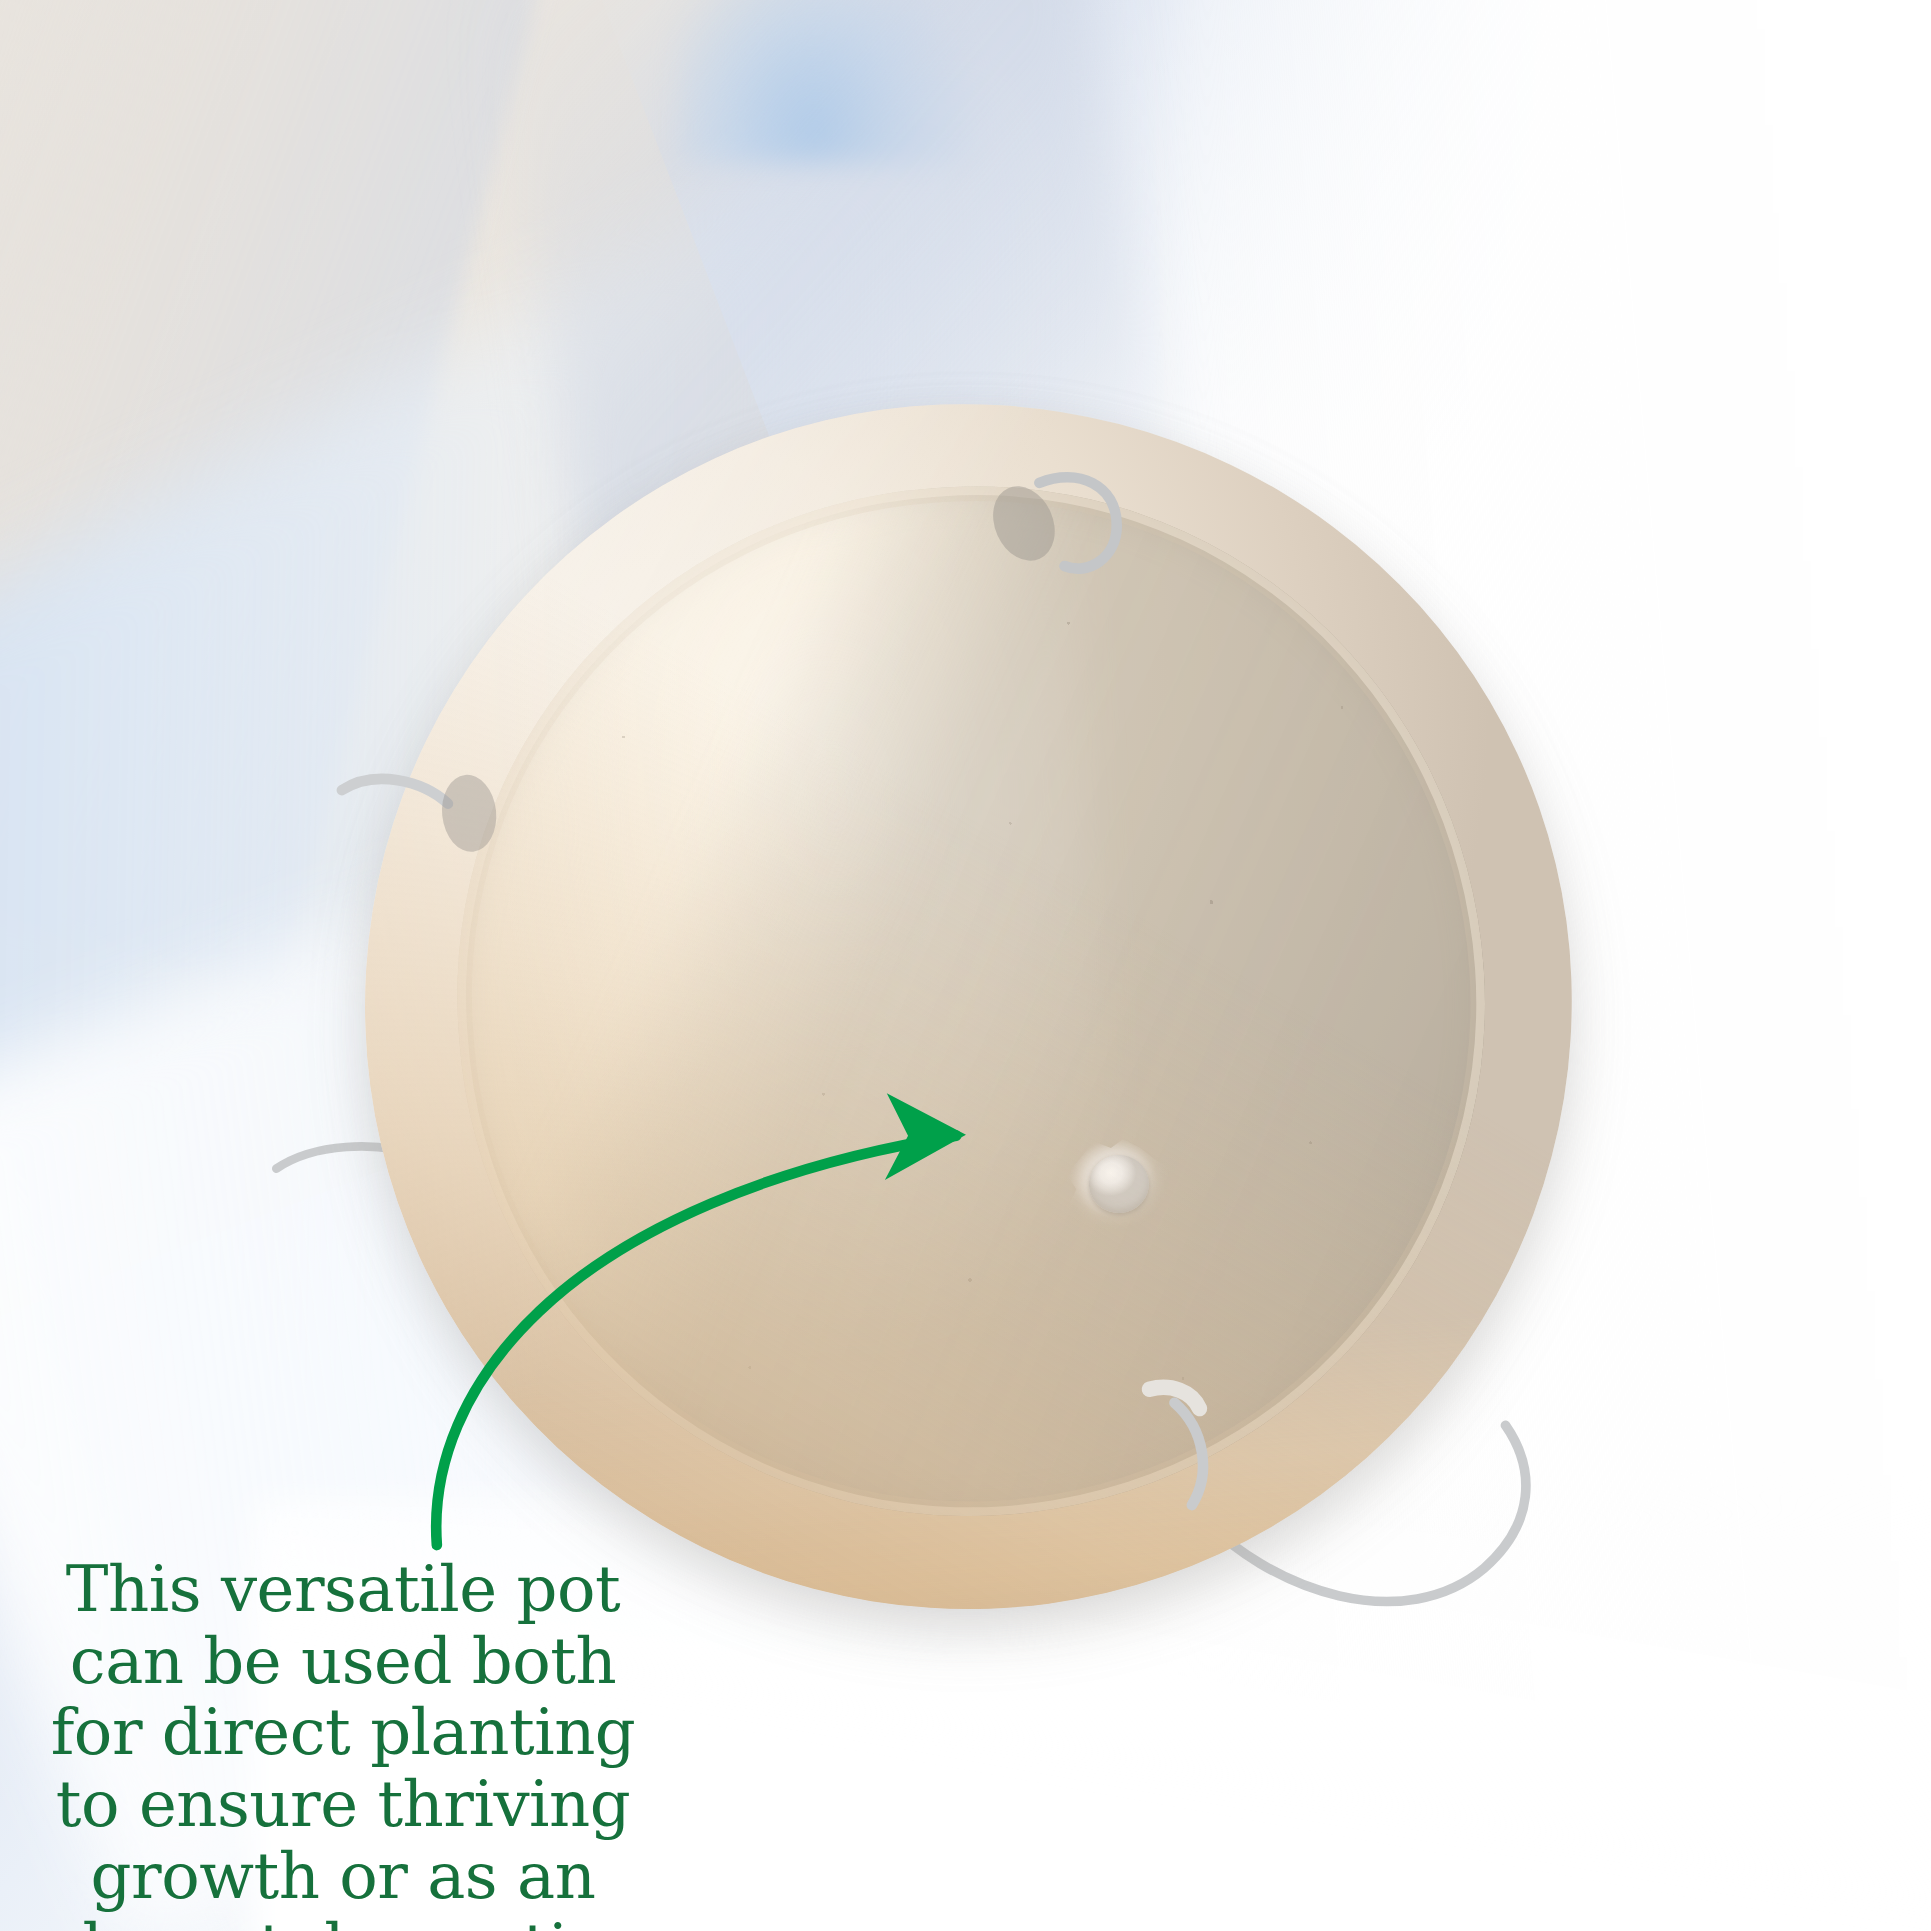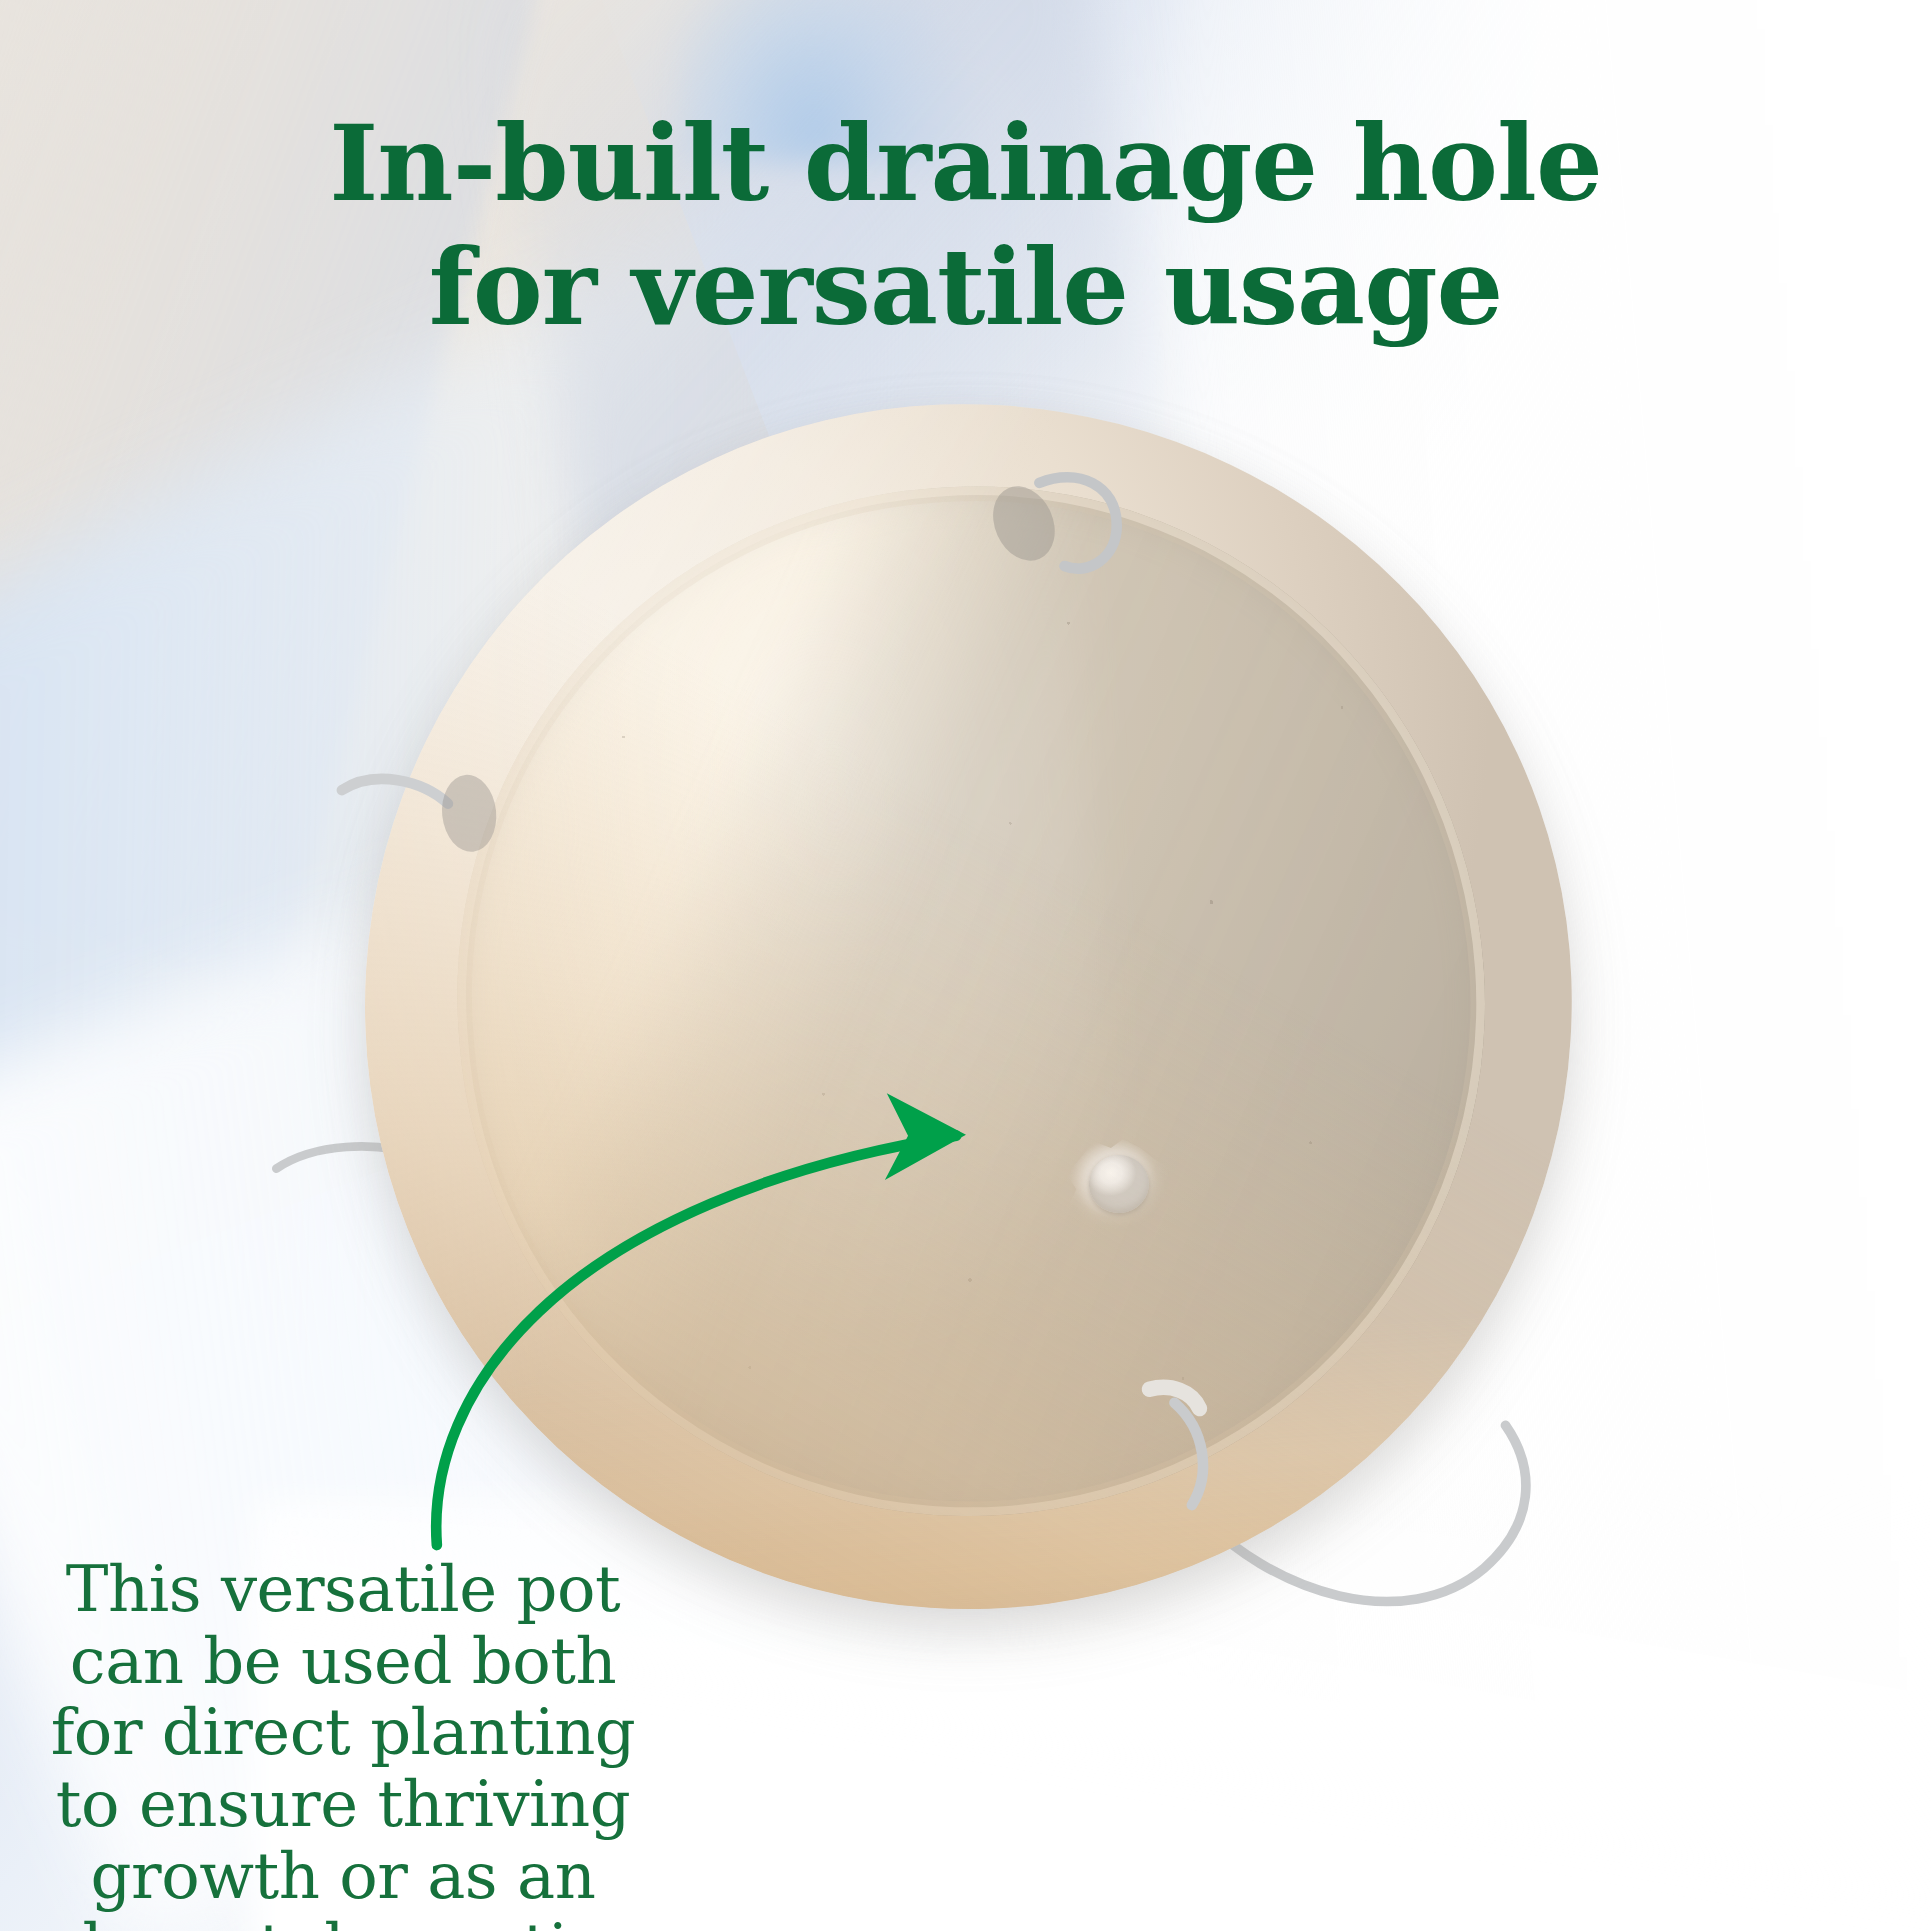--- a/index.html
+++ b/index.html
@@ -244,21 +244,17 @@
       <path d="M52 20 C 74 14, 96 22, 104 40" fill="none" stroke="#e6e3de" stroke-width="16" stroke-linecap="round"></path>
     </svg>
   </div>
 
   <svg class="arrow-svg" viewBox="0 0 760 580">
     <path d="M152 520 C 146 438, 180 352, 258 278 C 348 192, 500 126, 690 96" fill="none" stroke="#00a04a" stroke-width="11" stroke-linecap="round"></path>
     <path d="M152 520 C 150 470, 158 430, 176 392" fill="none" stroke="#00a04a" stroke-width="5" stroke-linecap="round"></path>
     <path d="M700 95 L 618 52 L 640 96 L 616 142 Z" fill="#00a04a"></path>
   </svg>
 
-  <div class="headline">
-    <span class="l1">In-built drainage hole</span>
-    <span class="l2">for versatile usage</span>
-  </div>
 
   <div class="caption">This versatile pot can be used both for direct planting to ensure thriving growth or as an elegant decorative outer pot</div>
 
 </div>
 
 
 </body></html>

